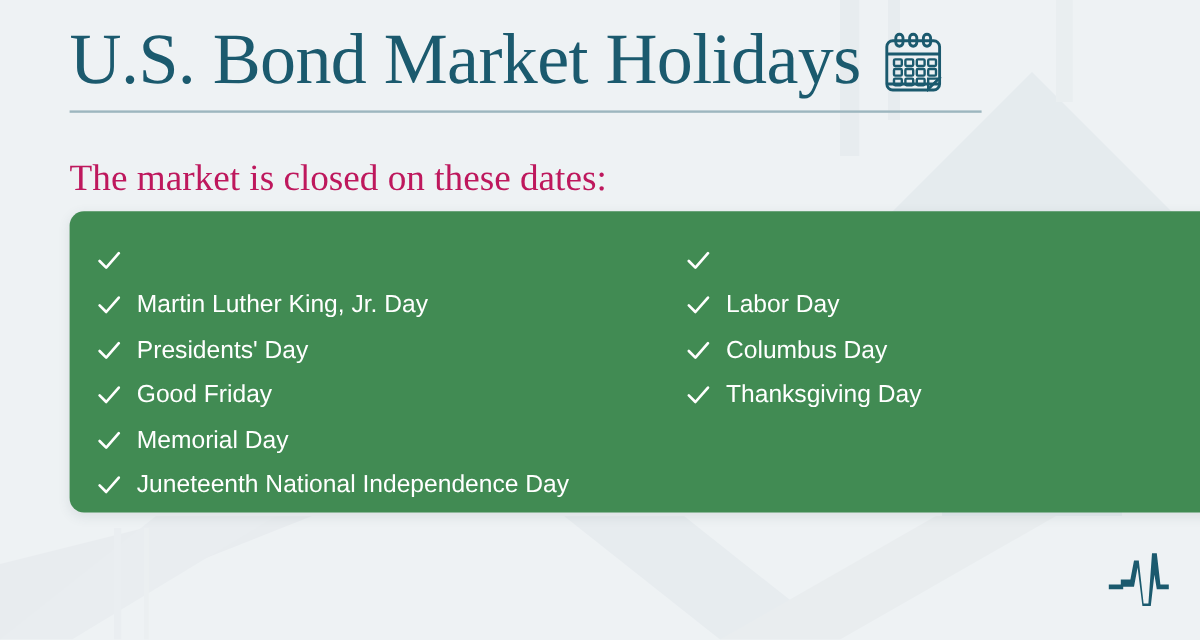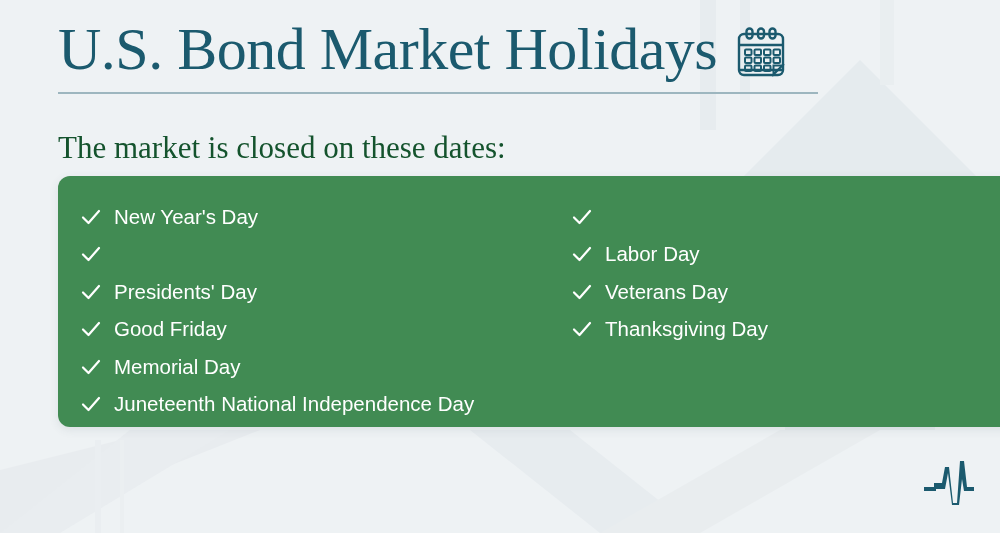--- a/index.html
+++ b/index.html
@@ -29,21 +29,21 @@
   .calendar-icon { flex:0 0 auto; display:block; margin-top:6px; }
   .title-divider {
     position:absolute; left:0; top:74px;
     width:760px; height:2px;
     background:#9db6bf;
   }
   .subtitle {
     position:absolute; left:0; top:112px;
     font-family:"Liberation Serif", serif;
     font-size:31px;
-    color:#14532d;
+    color:#be185d;
     white-space:nowrap;
   }
 
   
   .holiday-panel {
     position:absolute;
     left:58px; top:176px;
     width:962px; height:251px;
     background:#418b53;
     border-radius:12px;
@@ -131,26 +131,26 @@
   <div class="title-divider"></div>
   <div class="subtitle">The market is closed on these dates:</div>
 </div>
 
 <div class="holiday-panel">
   <div class="holiday-col left">
     <div class="holiday-item">
       <svg class="check-icon" width="22" height="22" viewBox="0 0 22 22" aria-hidden="true">
           <path d="M 3 11.5 L 8.5 17 L 19 5" fill="none" stroke="#ffffff" stroke-width="2.2" stroke-linecap="round" stroke-linejoin="round"></path>
         </svg>
-      <span class="holiday-label">New Year's Day</span>
-    </div>
-    <div class="holiday-item">
-      <svg class="check-icon" width="22" height="22" viewBox="0 0 22 22" aria-hidden="true">
-          <path d="M 3 11.5 L 8.5 17 L 19 5" fill="none" stroke="#ffffff" stroke-width="2.2" stroke-linecap="round" stroke-linejoin="round"></path>
-        </svg>
+    </div>
+    <div class="holiday-item">
+      <svg class="check-icon" width="22" height="22" viewBox="0 0 22 22" aria-hidden="true">
+          <path d="M 3 11.5 L 8.5 17 L 19 5" fill="none" stroke="#ffffff" stroke-width="2.2" stroke-linecap="round" stroke-linejoin="round"></path>
+        </svg>
+      <span class="holiday-label">Martin Luther King, Jr. Day</span>
     </div>
     <div class="holiday-item">
       <svg class="check-icon" width="22" height="22" viewBox="0 0 22 22" aria-hidden="true">
           <path d="M 3 11.5 L 8.5 17 L 19 5" fill="none" stroke="#ffffff" stroke-width="2.2" stroke-linecap="round" stroke-linejoin="round"></path>
         </svg>
       <span class="holiday-label">Presidents' Day</span>
     </div>
     <div class="holiday-item">
       <svg class="check-icon" width="22" height="22" viewBox="0 0 22 22" aria-hidden="true">
           <path d="M 3 11.5 L 8.5 17 L 19 5" fill="none" stroke="#ffffff" stroke-width="2.2" stroke-linecap="round" stroke-linejoin="round"></path>
@@ -180,21 +180,21 @@
     <div class="holiday-item">
       <svg class="check-icon" width="22" height="22" viewBox="0 0 22 22" aria-hidden="true">
           <path d="M 3 11.5 L 8.5 17 L 19 5" fill="none" stroke="#ffffff" stroke-width="2.2" stroke-linecap="round" stroke-linejoin="round"></path>
         </svg>
       <span class="holiday-label">Labor Day</span>
     </div>
     <div class="holiday-item">
       <svg class="check-icon" width="22" height="22" viewBox="0 0 22 22" aria-hidden="true">
           <path d="M 3 11.5 L 8.5 17 L 19 5" fill="none" stroke="#ffffff" stroke-width="2.2" stroke-linecap="round" stroke-linejoin="round"></path>
         </svg>
-      <span class="holiday-label">Veterans Day</span>
+      <span class="holiday-label">Columbus Day</span>
     </div>
     <div class="holiday-item">
       <svg class="check-icon" width="22" height="22" viewBox="0 0 22 22" aria-hidden="true">
           <path d="M 3 11.5 L 8.5 17 L 19 5" fill="none" stroke="#ffffff" stroke-width="2.2" stroke-linecap="round" stroke-linejoin="round"></path>
         </svg>
       <span class="holiday-label">Thanksgiving Day</span>
     </div>
   </div>
 </div>
 

